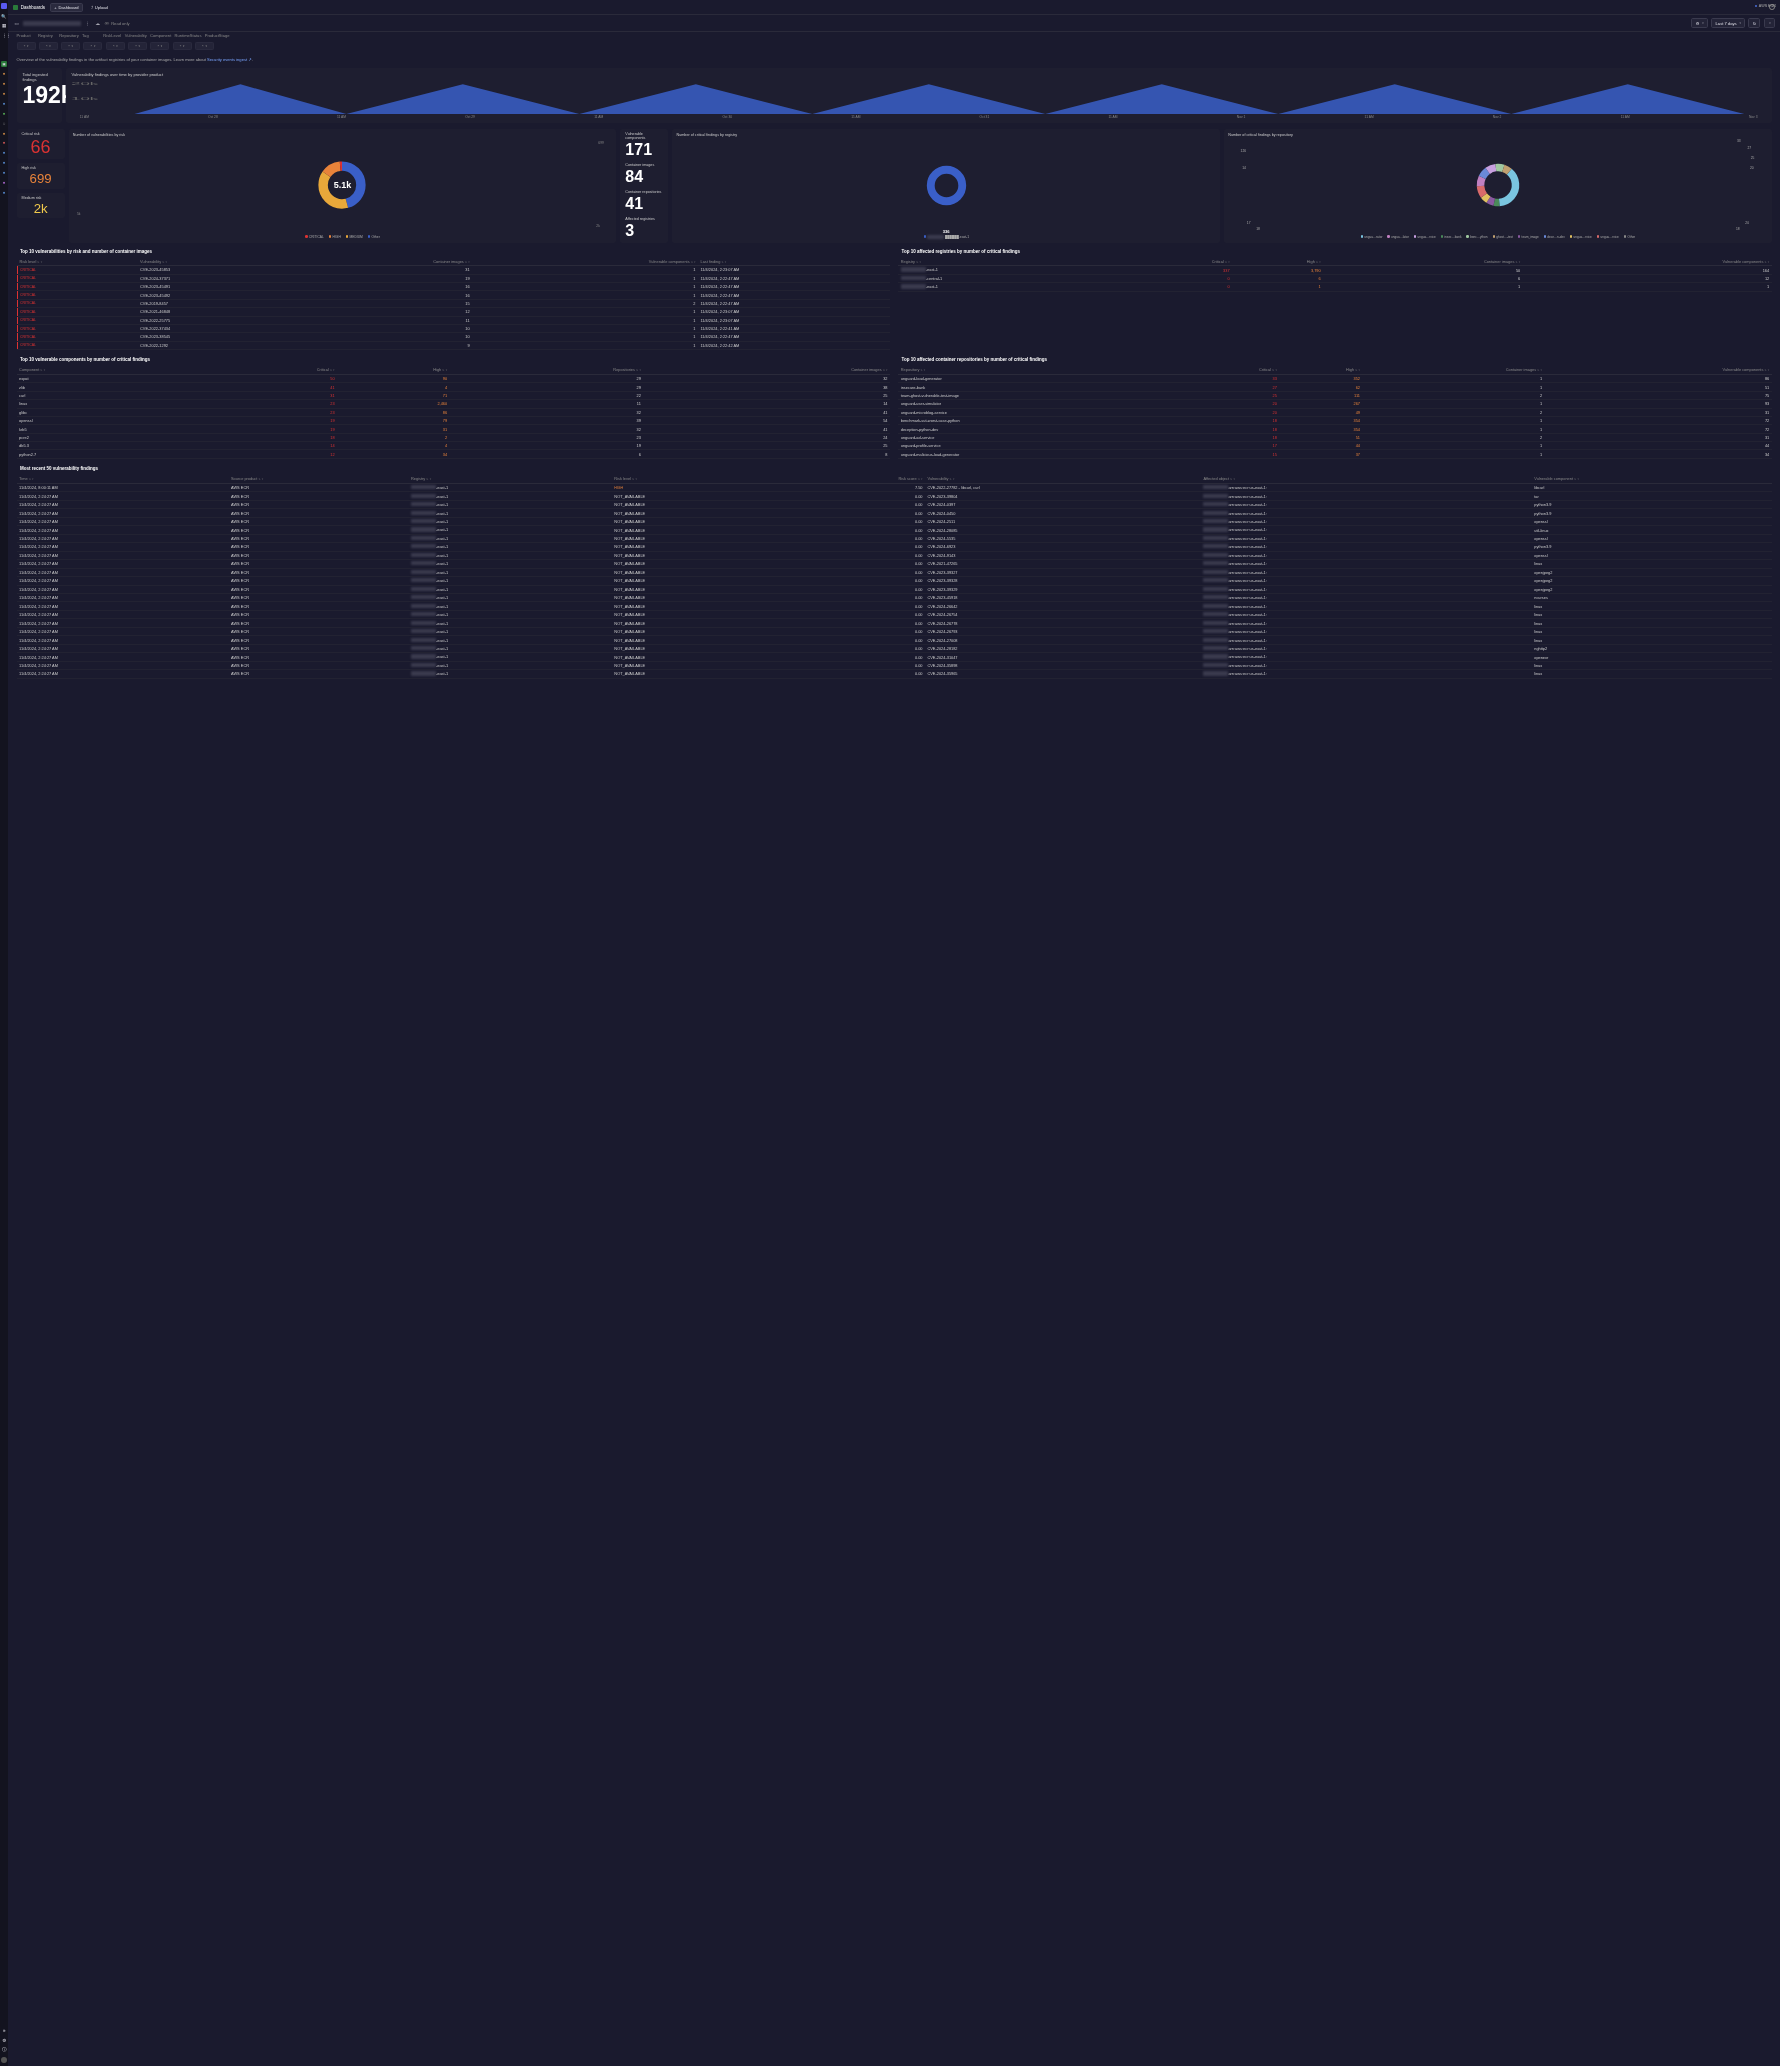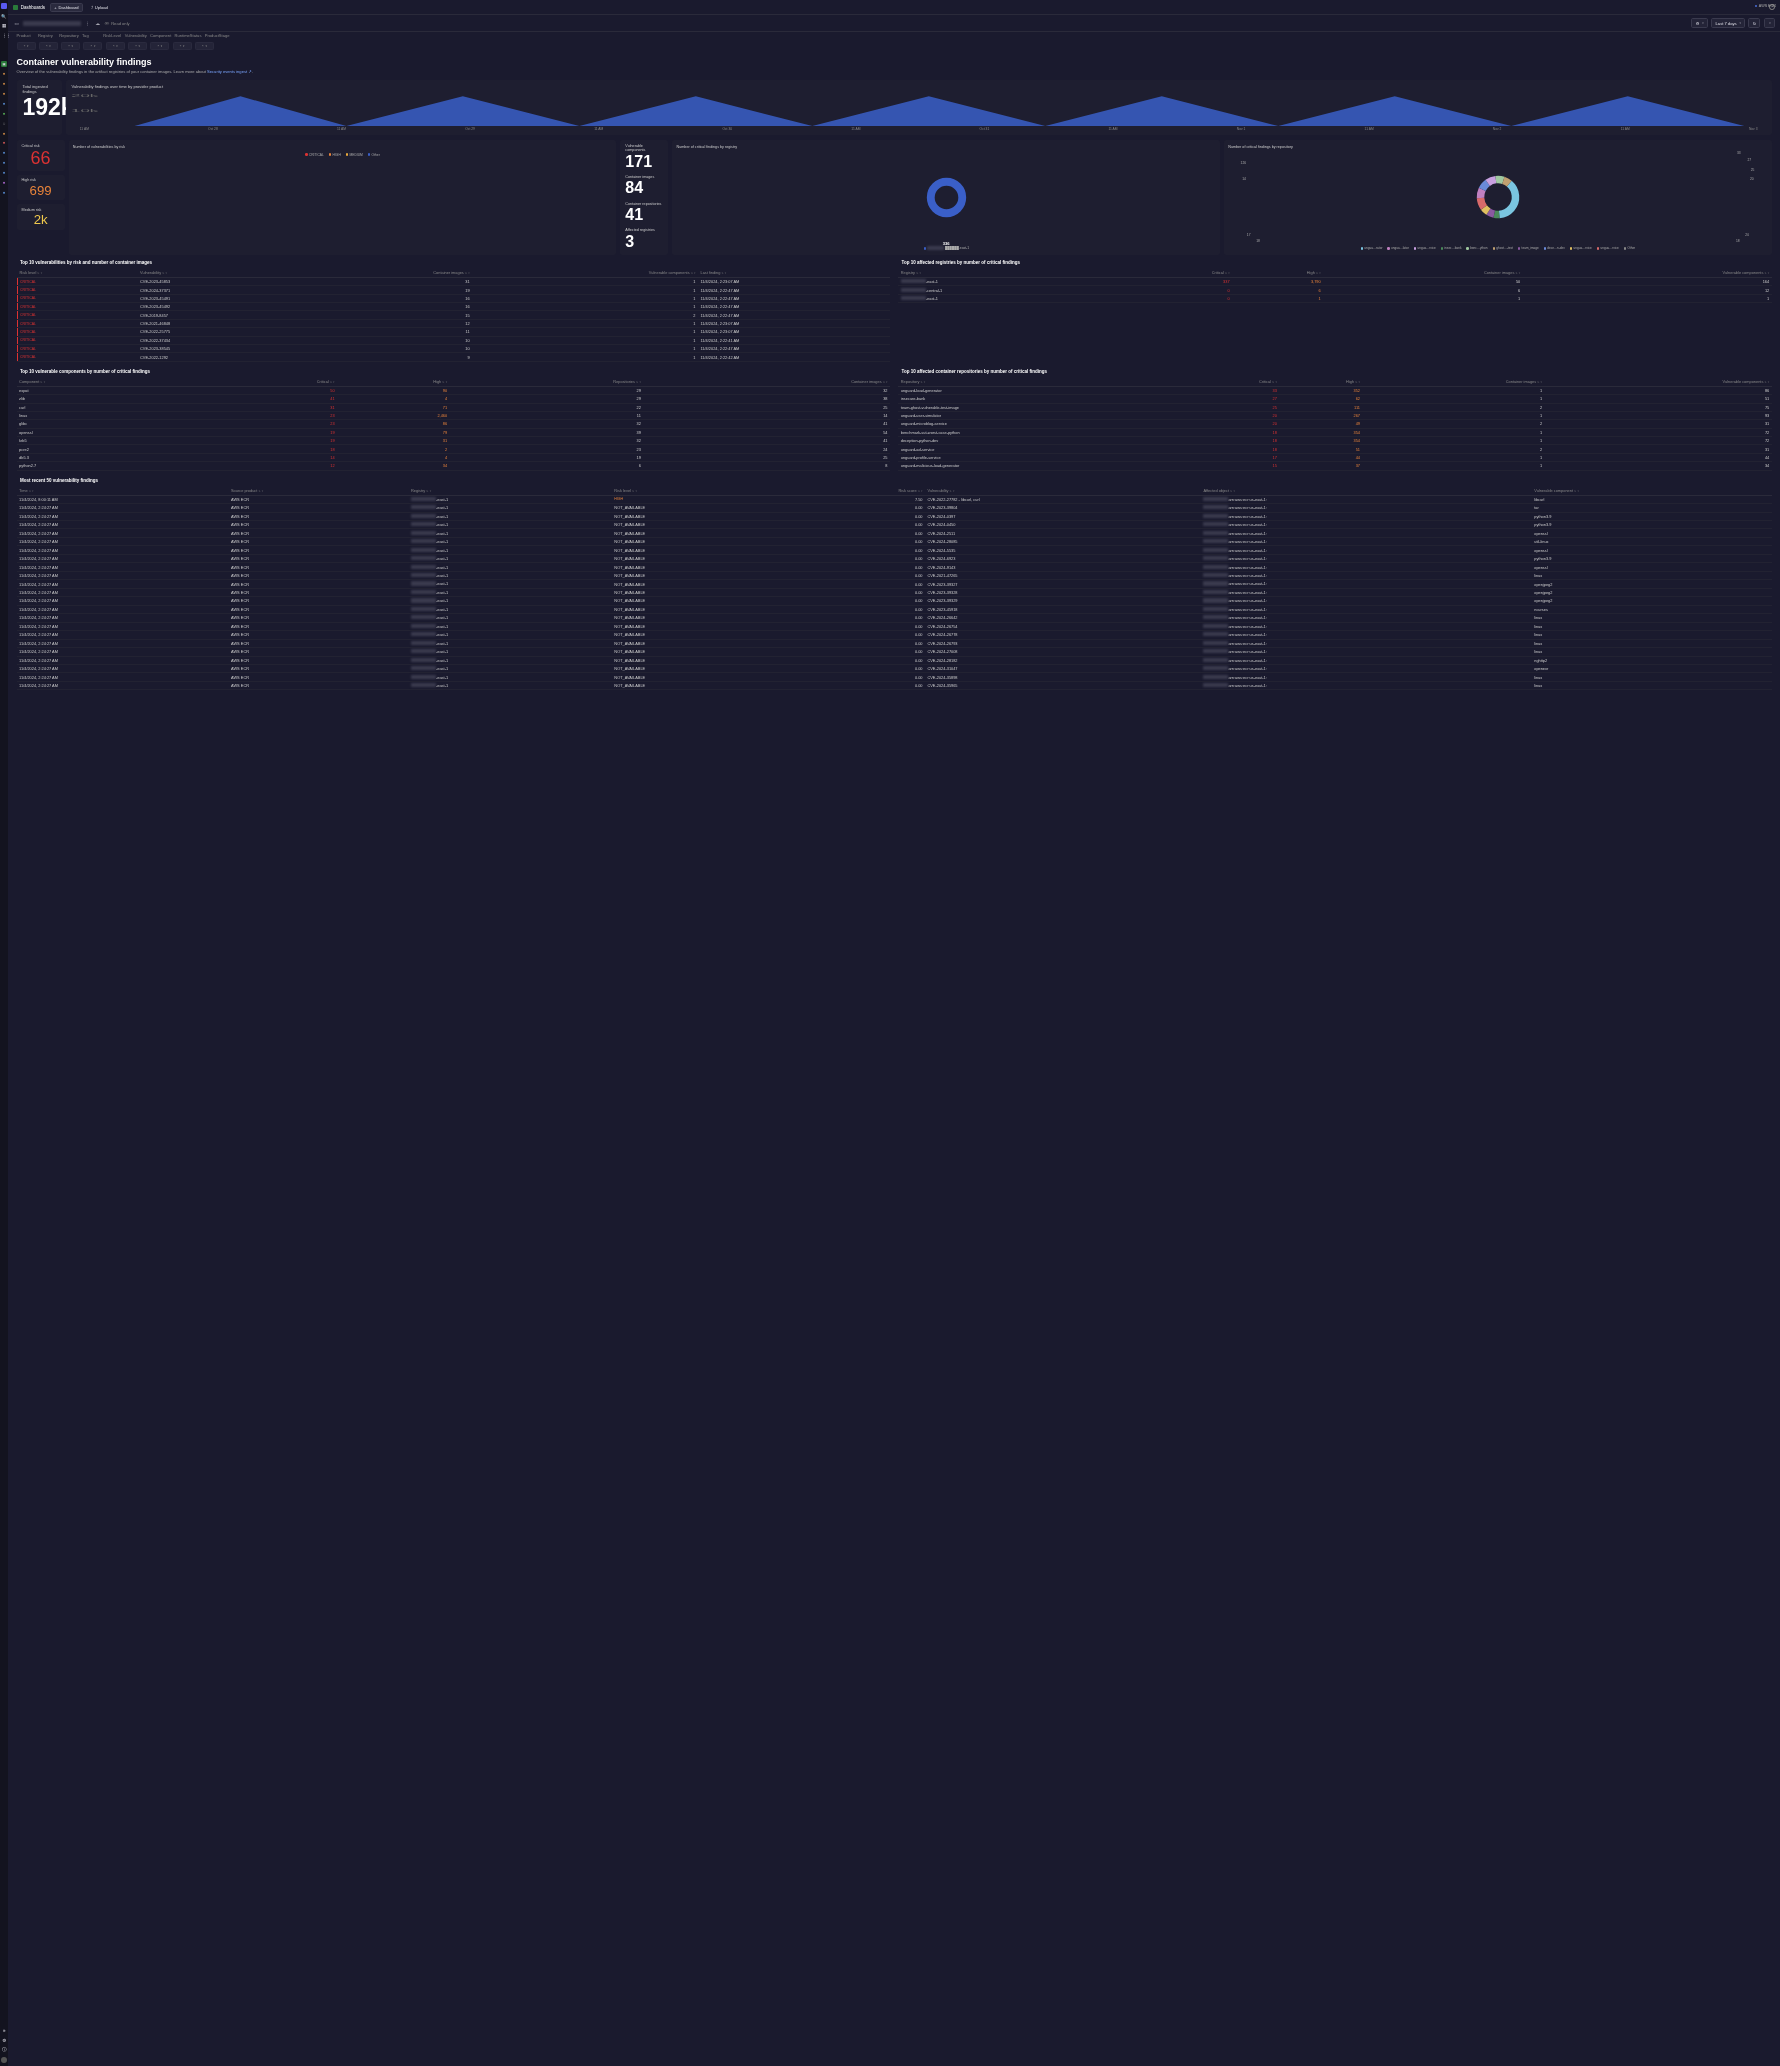--- a/index.html
+++ b/index.html
@@ -172,21 +172,20 @@
       <div class="filter-chip">* <span style="font-size:2.9px">▾</span></div>
       <div class="filter-chip">* <span style="font-size:2.9px">▾</span></div>
       <div class="filter-chip">* <span style="font-size:2.9px">▾</span></div>
       <div class="filter-chip">* <span style="font-size:2.9px">▾</span></div>
       <div class="filter-chip">* <span style="font-size:2.9px">▾</span></div>
       <div class="filter-chip">* <span style="font-size:2.9px">▾</span></div>
       <div class="filter-chip">* <span style="font-size:2.9px">▾</span></div>
     </div>
 
   <div class="content">
-    <div class="page-title">Container vulnerability findings</div>
     <div class="page-subtitle">
       <span>Overview of the vulnerability findings in the artifact registries of your container images. Learn more about </span><a href="#"><span>Security events ingest</span> <span>↗</span></a>.
     </div>
 
     <div class="cards-row">
       <div class="card" style="width:45px">
         <div class="card-title">Total ingested findings</div>
         <div class="bignum">192k</div>
       </div>
       <div class="card chart-card">
@@ -232,20 +231,32 @@
           <div class="mini-card-title">High risk</div>
           <div class="mini-num orange" style="text-align:center">699</div>
         </div>
         <div class="mini-card">
           <div class="mini-card-title">Medium risk</div>
           <div class="mini-num yellow" style="text-align:center">2k</div>
         </div>
       </div>
       <div class="donut-card" style="width:97px">
         <div class="mini-card-title">Number of vulnerabilities by risk</div>
+        <div class="donut-wrap">
+          <svg width="54" height="54" viewBox="0 0 40 40">
+            <circle cx="20" cy="20" r="14" fill="none" stroke="#3a5fc8" stroke-width="7" stroke-dasharray="40 88" transform="rotate(-90 20 20)"></circle>
+            <circle cx="20" cy="20" r="14" fill="none" stroke="#e8a83a" stroke-width="7" stroke-dasharray="34 88" stroke-dashoffset="-40" transform="rotate(-90 20 20)"></circle>
+            <circle cx="20" cy="20" r="14" fill="none" stroke="#e8833a" stroke-width="7" stroke-dasharray="12 88" stroke-dashoffset="-74" transform="rotate(-90 20 20)"></circle>
+            <circle cx="20" cy="20" r="14" fill="none" stroke="#dc3232" stroke-width="7" stroke-dasharray="2 88" stroke-dashoffset="-86" transform="rotate(-90 20 20)"></circle>
+          </svg>
+          <div class="donut-center">5.1k</div>
+          <div style="position:absolute;top:2.5px;right:8.3px;font-size:3.3px;color:#888">699</div>
+          <div style="position:absolute;bottom:16.5px;left:4.1px;font-size:3.3px;color:#888">5k</div>
+          <div style="position:absolute;bottom:4.1px;right:12.4px;font-size:3.3px;color:#888">2k</div>
+        </div>
         <div class="donut-legend" id="risk-legend">
             <span><span class="legend-dot" style="background:#dc3232"></span>CRITICAL</span>
             <span><span class="legend-dot" style="background:#e8833a"></span>HIGH</span>
             <span><span class="legend-dot" style="background:#e8a83a"></span>MEDIUM</span>
             <span><span class="legend-dot" style="background:#3a5fc8"></span>Other</span>
           </div>
       </div>
 
       <div class="aff-mini-col">
         <div class="aff-stat">

